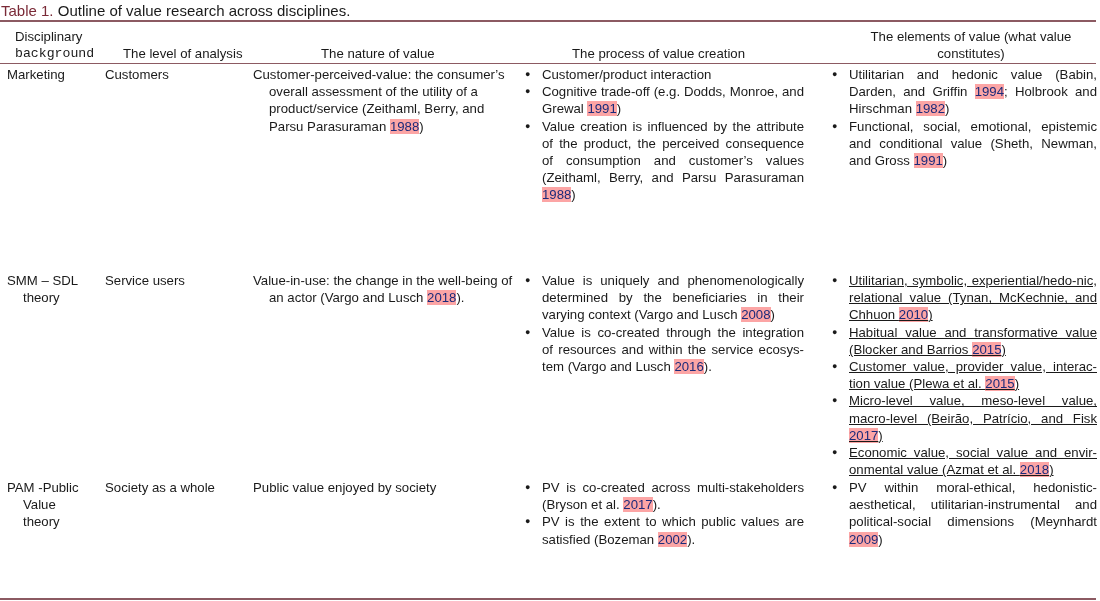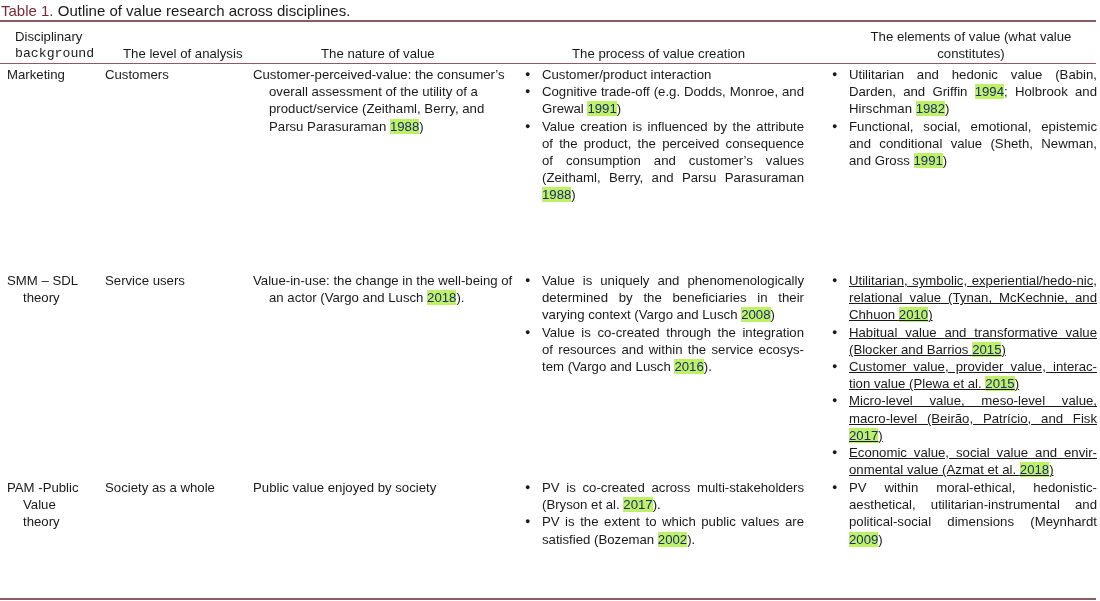--- a/index.html
+++ b/index.html
@@ -16,21 +16,21 @@
   .rule.mid { top:63px; }
   .rule.bot { top:598px; height:1.5px; }
   .hdr { position:absolute; top:24px; height:38px; display:flex; align-items:flex-end;margin-left:8px; }
   .hdr span { display:block; }
   .cell { position:absolute; }
   .hang { padding-left:16px; text-indent:-16px; }
   ul.bl { list-style:none; margin:0; padding:0; }
   ul.bl li { position:relative; padding-left:20px; }
   ul.bl li::before { content:"\25CF"; position:absolute; left:3px; top:0; font-size:9px; }
   .just { text-align:justify; }
-  .cite { background:#bef264; color:#1b2a7a; }
+  .cite { background:#fca5a5; color:#1b2a7a; }
   .c1 { left:7px; width:94px; }
   .c2 { left:99px; width:140px;margin-left:6px; }
   .c3 { left:253px; width:245px; }
   .c4 { left:522px; width:282px; }
   .c5 { left:829px; width:268px; }
 </style>
 </head>
 <body>
 
 <div class="caption">

